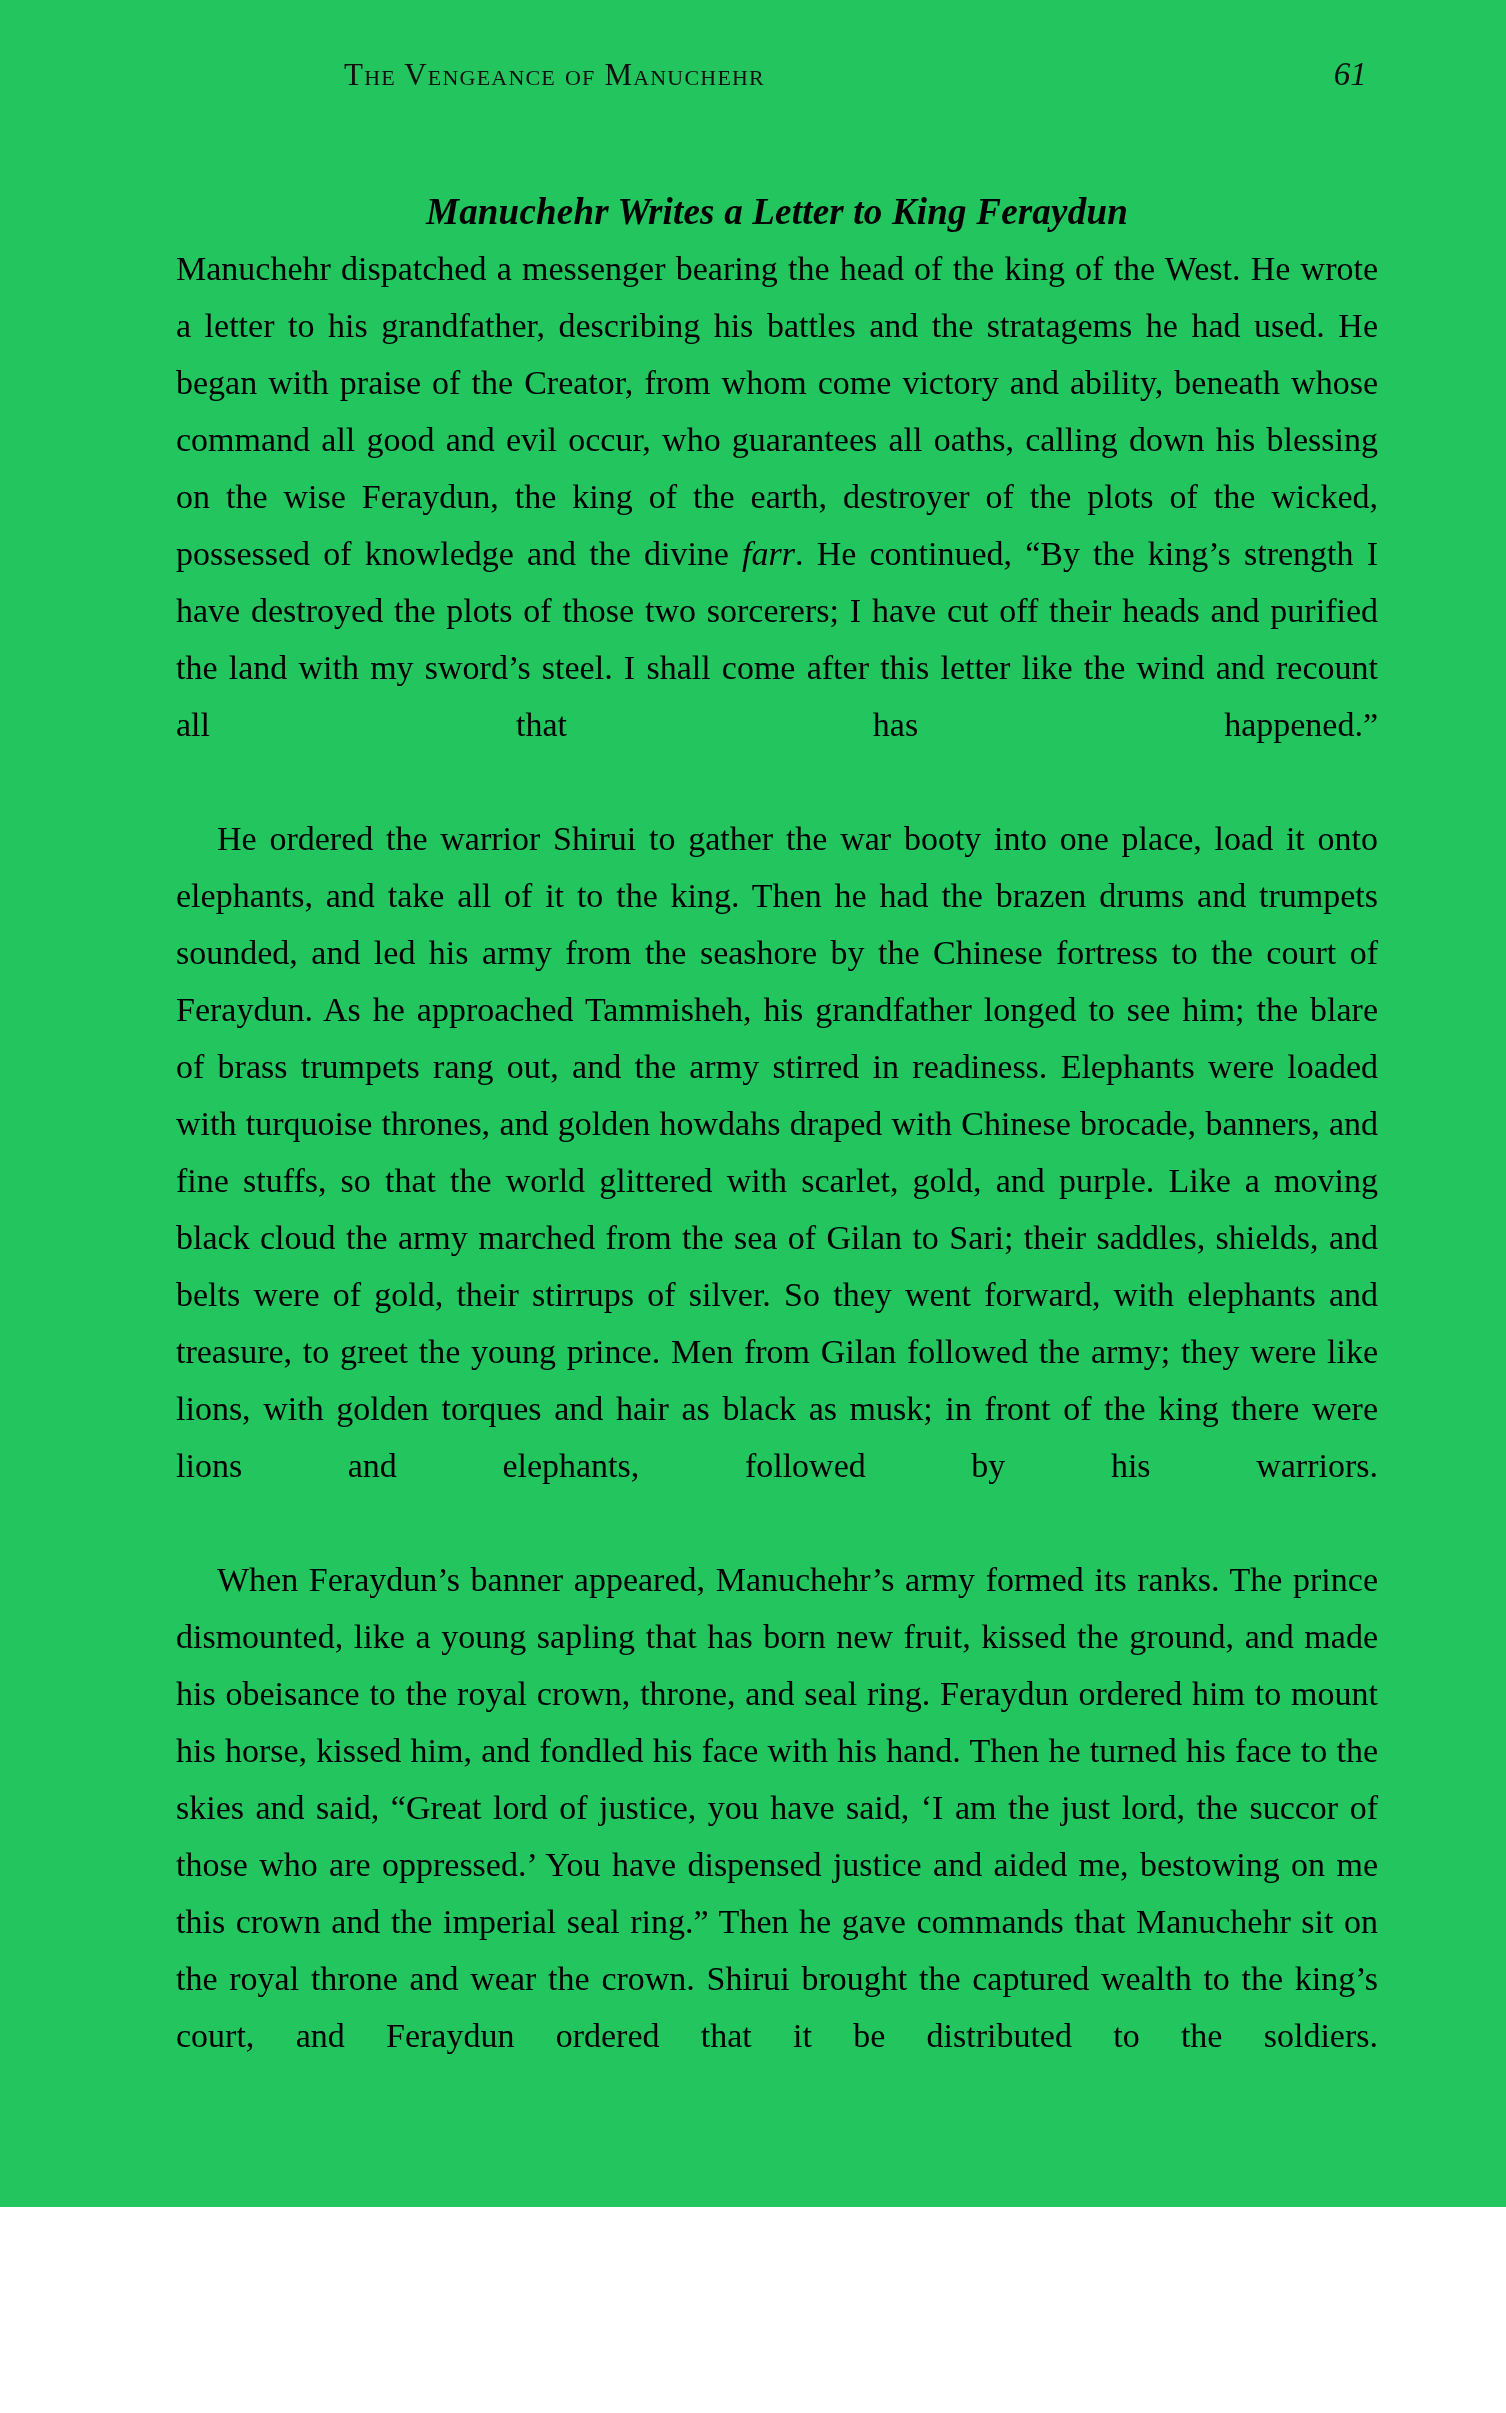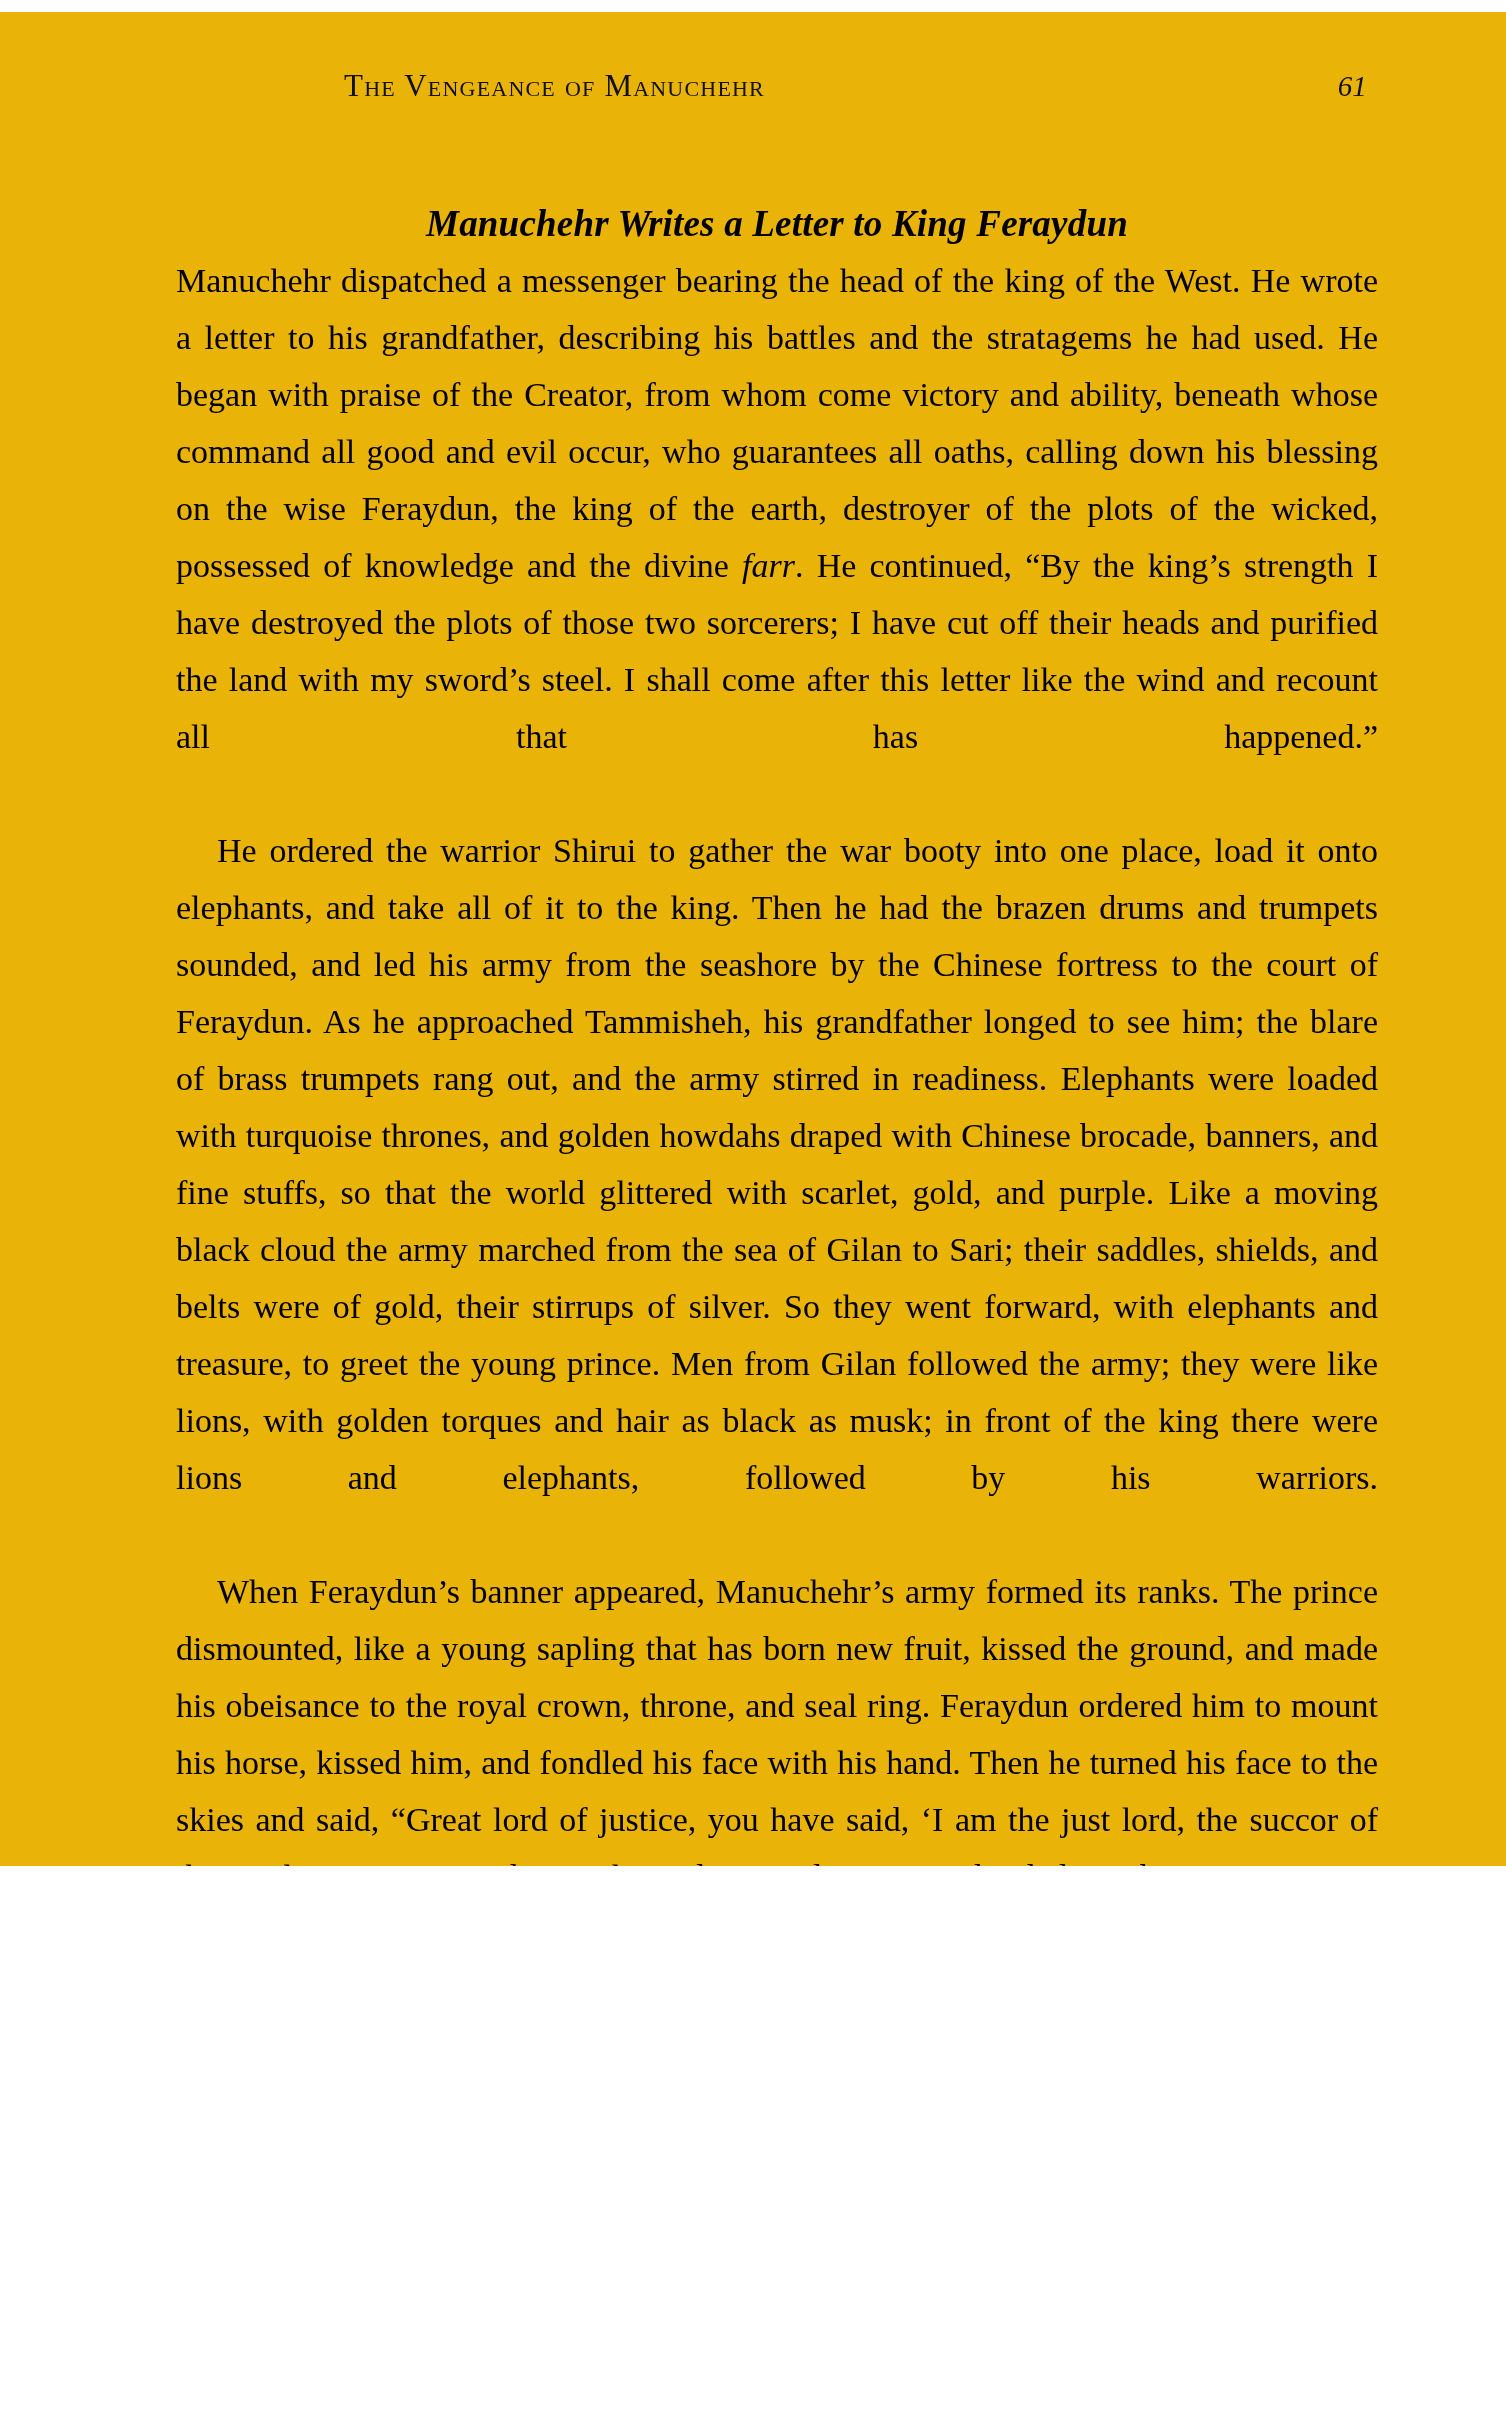--- a/index.html
+++ b/index.html
@@ -4,23 +4,23 @@
 <style>
   html, body {
     margin: 0;
     padding: 0;
     background: #ffffff;
   }
 
   .page {
     position: relative;
     width: 1506px;
-    height: 1854px;
-    background: #eab308;
-    margin: 12px auto;
+    height: 2207px;
+    background: #22c55e;
+    margin: 0 auto;
     overflow: hidden;
     font-family: "Liberation Serif", "DejaVu Serif", serif;
     color: #000000;
     -webkit-font-smoothing: antialiased;
   }
 
   
   .running-head {
     position: absolute;
     left: 176px;
@@ -36,21 +36,21 @@
     font-variant: small-caps;
     font-size: 31px;
     letter-spacing: 1.2px;
     color: #111111;
     white-space: nowrap;
     padding-left: 168px;
   }
 
   .head-folio {
     font-style: italic;
-    font-size: 29px;
+    font-size: 33px;
     color: #111111;
     padding-right: 6.2px;
   }
 
   
   .textblock {
     position: absolute;
     left: 176px;
     top: 191px;
     width: 1202px;

